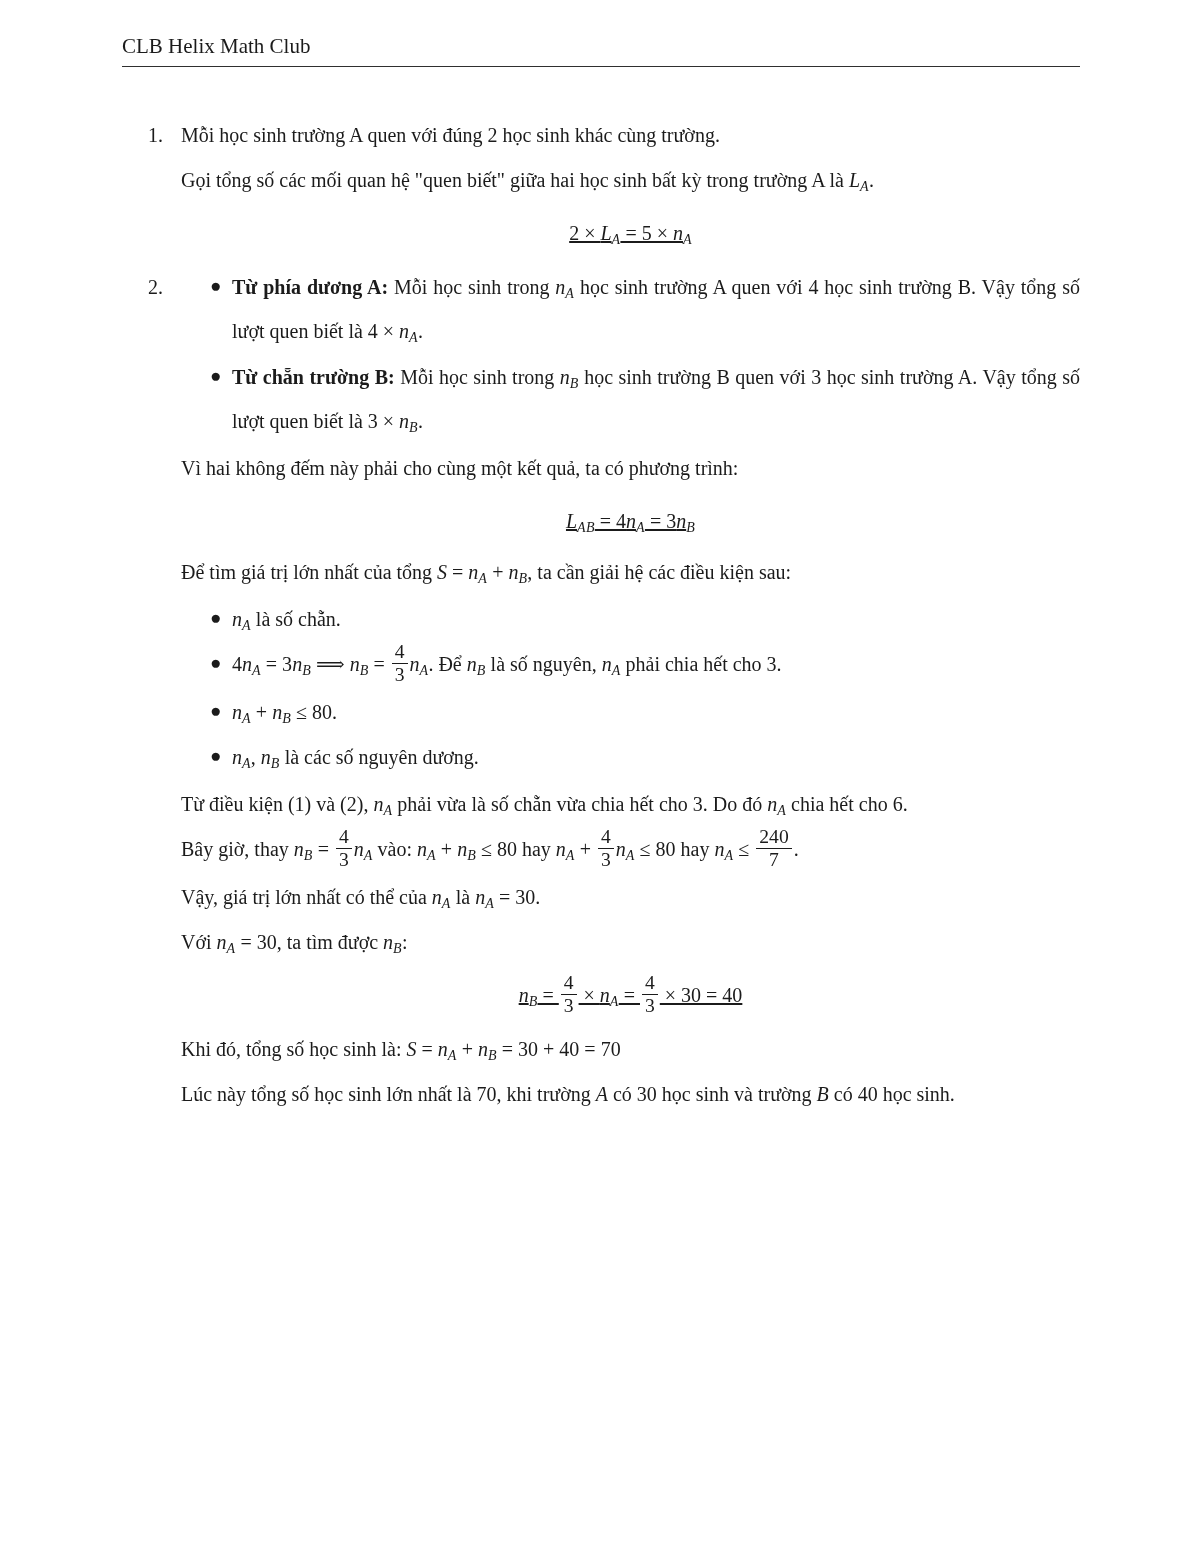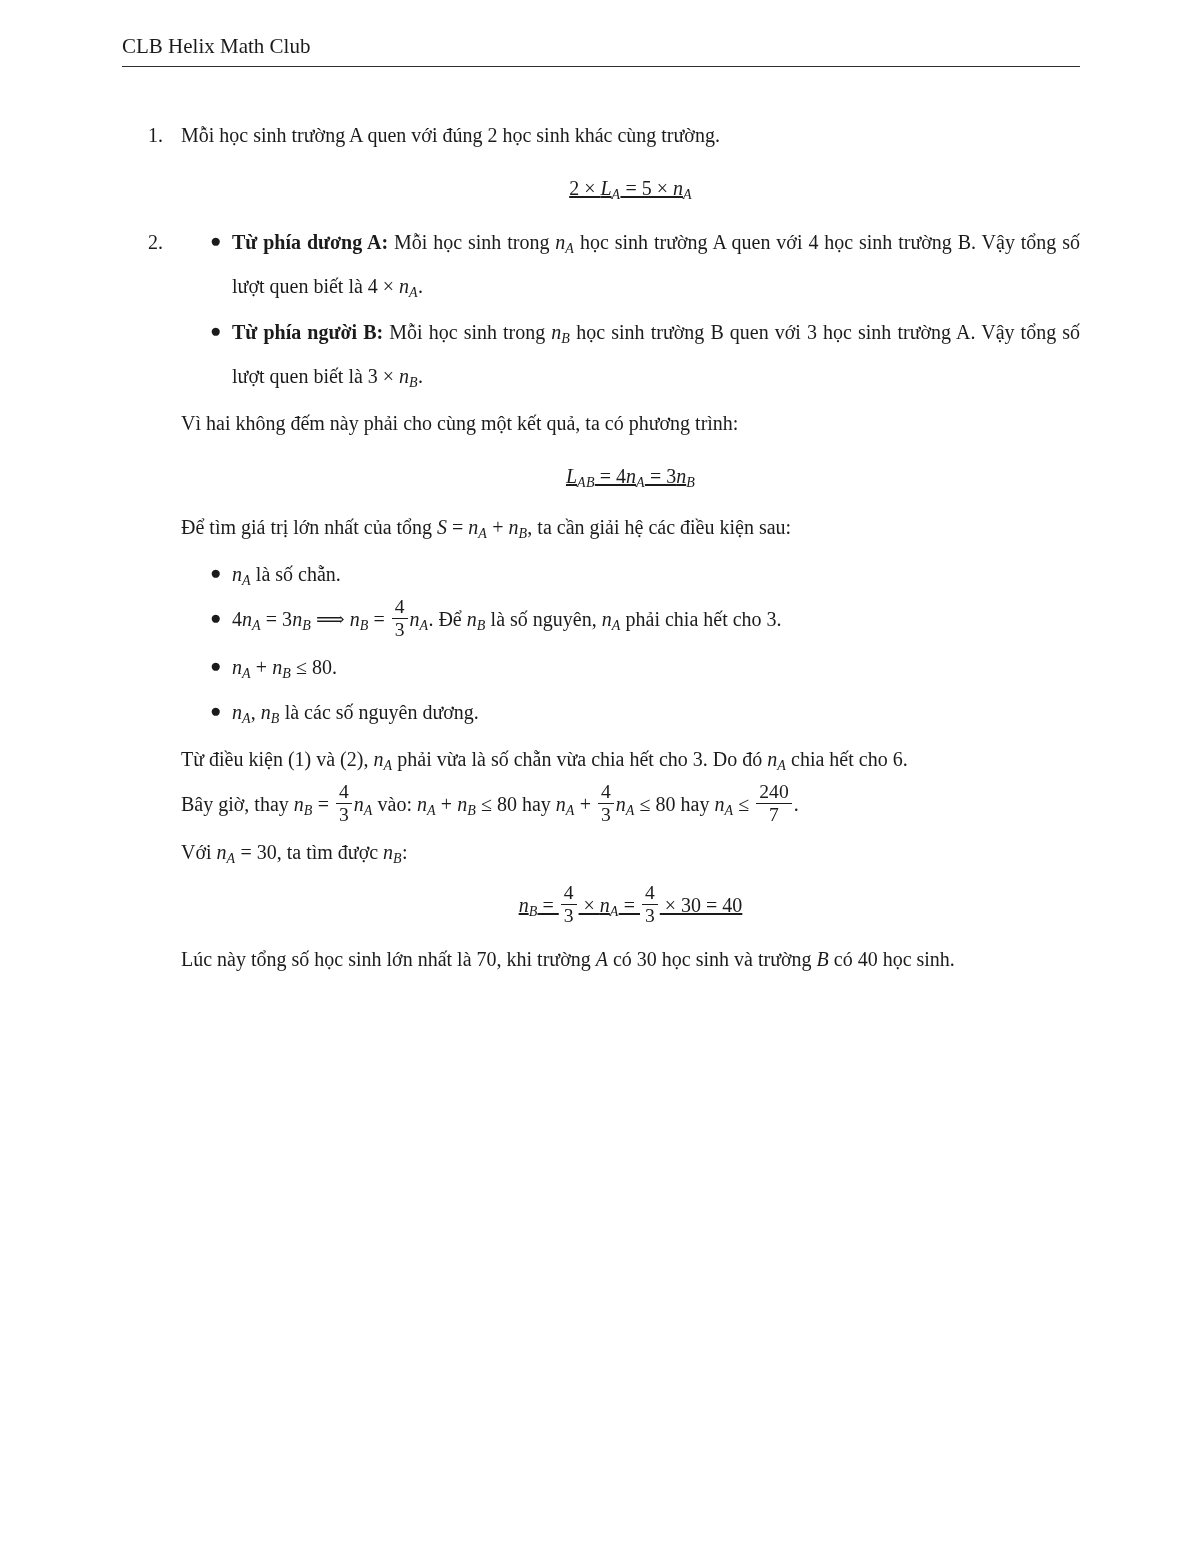--- a/index.html
+++ b/index.html
@@ -74,35 +74,36 @@
   <div class="inner">
     <header class="page-header">
       <span>CLB Helix Math Club</span>
     </header>
 
     <main class="content">
 
       <div class="item">
         <span class="item-num">1.</span>
         <p class="para">Mỗi học sinh trường A quen với đúng 2 học sinh khác cùng trường.</p>
+        <p class="para">Gọi tổng số các mối quan hệ "quen biết" giữa hai học sinh bất kỳ trong trường A là <i class="mv">L</i><sub class="msub">A</sub>.</p>
         <div class="equation">2 × <i class="mv">L</i><sub class="msub">A</sub> = 5 × <i class="mv">n</i><sub class="msub">A</sub></div>
       </div>
 
       <div class="item">
         <span class="item-num">2.</span>
 
         <div class="bullet-list">
           <div class="bullet-item">
             <span class="dot">●</span>
             <b>Từ phía dương A:</b>
             <span>Mỗi học sinh trong <i class="mv">n</i><sub class="msub">A</sub> học sinh trường A quen với 4 học sinh trường B. Vậy tổng số lượt quen biết là 4 × <i class="mv">n</i><sub class="msub">A</sub>.</span>
           </div>
           <div class="bullet-item">
             <span class="dot">●</span>
-            <b>Từ phía người B:</b>
+            <b>Từ chẵn trường B:</b>
             <span>Mỗi học sinh trong <i class="mv">n</i><sub class="msub">B</sub> học sinh trường B quen với 3 học sinh trường A. Vậy tổng số lượt quen biết là 3 × <i class="mv">n</i><sub class="msub">B</sub>.</span>
           </div>
         </div>
 
         <p class="para">Vì hai không đếm này phải cho cùng một kết quả, ta có phương trình:</p>
         <div class="equation"><i class="mv">L</i><sub class="msub">AB</sub> = 4<i class="mv">n</i><sub class="msub">A</sub> = 3<i class="mv">n</i><sub class="msub">B</sub></div>
         <p class="para">Để tìm giá trị lớn nhất của tổng <i class="mv">S</i> = <i class="mv">n</i><sub class="msub">A</sub> + <i class="mv">n</i><sub class="msub">B</sub>, ta cần giải hệ các điều kiện sau:</p>
 
         <div class="bullet-list">
           <div class="bullet-item cond-item">
@@ -118,22 +119,24 @@
             <span><i class="mv">n</i><sub class="msub">A</sub> + <i class="mv">n</i><sub class="msub">B</sub> ≤ 80.</span>
           </div>
           <div class="bullet-item cond-item">
             <span class="dot">●</span>
             <span><i class="mv">n</i><sub class="msub">A</sub>, <i class="mv">n</i><sub class="msub">B</sub> là các số nguyên dương.</span>
           </div>
         </div>
 
         <p class="para">Từ điều kiện (1) và (2), <i class="mv">n</i><sub class="msub">A</sub> phải vừa là số chẵn vừa chia hết cho 3. Do đó <i class="mv">n</i><sub class="msub">A</sub> chia hết cho 6.</p>
         <p class="para">Bây giờ, thay <i class="mv">n</i><sub class="msub">B</sub> = <span class="frac"><span class="fnum">4</span><span class="fden">3</span></span><i class="mv">n</i><sub class="msub">A</sub> vào: <i class="mv">n</i><sub class="msub">A</sub> + <i class="mv">n</i><sub class="msub">B</sub> ≤ 80 hay <i class="mv">n</i><sub class="msub">A</sub> + <span class="frac"><span class="fnum">4</span><span class="fden">3</span></span><i class="mv">n</i><sub class="msub">A</sub> ≤ 80 hay <i class="mv">n</i><sub class="msub">A</sub> ≤ <span class="frac"><span class="fnum">240</span><span class="fden">7</span></span>.</p>
+        <p class="para">Vậy, giá trị lớn nhất có thể của <i class="mv">n</i><sub class="msub">A</sub> là <i class="mv">n</i><sub class="msub">A</sub> = 30.</p>
         <p class="para">Với <i class="mv">n</i><sub class="msub">A</sub> = 30, ta tìm được <i class="mv">n</i><sub class="msub">B</sub>:</p>
         <div class="equation"><i class="mv">n</i><sub class="msub">B</sub> = <span class="frac"><span class="fnum">4</span><span class="fden">3</span></span> × <i class="mv">n</i><sub class="msub">A</sub> = <span class="frac"><span class="fnum">4</span><span class="fden">3</span></span> × 30 = 40</div>
+        <p class="para">Khi đó, tổng số học sinh là: <i class="mv">S</i> = <i class="mv">n</i><sub class="msub">A</sub> + <i class="mv">n</i><sub class="msub">B</sub> = 30 + 40 = 70</p>
         <p class="para">Lúc này tổng số học sinh lớn nhất là 70, khi trường <i class="mv">A</i> có 30 học sinh và trường <i class="mv">B</i> có 40 học sinh.</p>
       </div>
 
     </main>
   </div>
 
   <div class="bottom-bar"></div>
 </div>
 
 </body></html>

